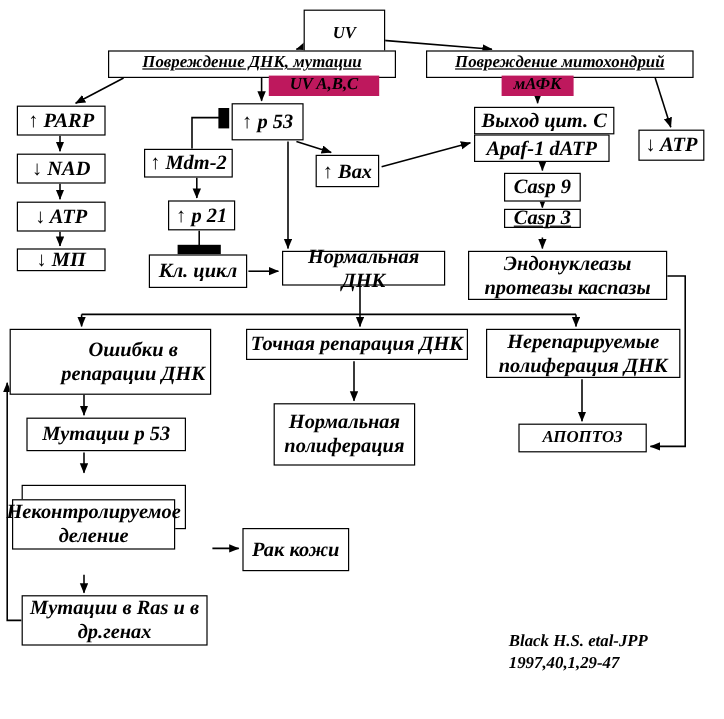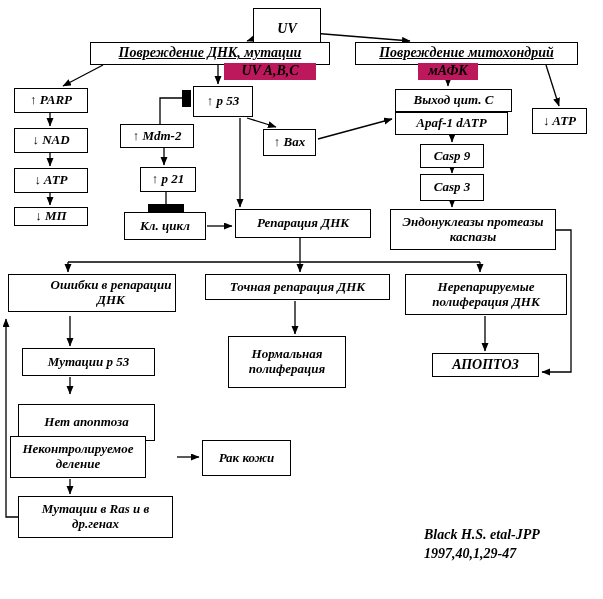--- a/index.html
+++ b/index.html
@@ -20,21 +20,21 @@
   .node {
     position: absolute;
     border: 1px solid #000;
     background: #fff;
     display: flex;
     align-items: center;
     justify-content: center;
     text-align: center;
     font-style: italic;
     font-weight: bold;
-    font-size: 13px;
+    font-size: 17px;
     line-height: 1.15;
     color: #000;
     padding: 1px 3px;
   }
   .node.big { font-size: 14px; }
   .node.u { text-decoration: underline; }
   .flabel {
     position: absolute;
     font-style: italic;
     font-weight: bold;
@@ -128,36 +128,36 @@
 
   <div class="node" style="left:193px;top:86px;width:60px;height:31px;">↑ p 53</div>
   <div class="node" style="left:120px;top:124px;width:74px;height:24px;">↑ Mdm-2</div>
   <div class="node" style="left:140px;top:167px;width:56px;height:25px;">↑ p 21</div>
   <div class="node" style="left:263px;top:129px;width:53px;height:27px;">↑ Bax</div>
 
   <div class="node" style="left:395px;top:89px;width:117px;height:23px;">Выход цит. С</div>
   <div class="node" style="left:395px;top:112px;width:113px;height:23px;">Apaf-1 dATP</div>
   <div class="node" style="left:532px;top:108px;width:55px;height:26px;">↓ ATP</div>
   <div class="node" style="left:420px;top:144px;width:64px;height:24px;">Casp 9</div>
-  <div class="node" style="left:420px;top:174px;width:64px;height:27px;">Casp 3</div>
+  <div class="node" style="left:420px;top:174px;width:64px;height:16px;text-decoration:underline;">Casp 3</div>
 
   <div class="node" style="left:124px;top:212px;width:82px;height:28px;">Кл. цикл</div>
-  <div class="node" style="left:235px;top:209px;width:136px;height:29px;">Репарация ДНК</div>
+  <div class="node" style="left:235px;top:209px;width:136px;height:29px;">Нормальная ДНК</div>
   <div class="node" style="left:390px;top:209px;width:166px;height:41px;">Эндонуклеазы протеазы каспазы</div>
 
-  <div class="node" style="left:8px;top:274px;width:168px;height:38px;padding-left:41px;">Ошибки в репарации ДНК</div>
+  <div class="node" style="left:8px;top:274px;width:168px;height:55px;padding-left:41px;">Ошибки в репарации ДНК</div>
   <div class="node" style="left:205px;top:274px;width:185px;height:26px;">Точная репарация ДНК</div>
   <div class="node" style="left:405px;top:274px;width:162px;height:41px;">Нерепарируемые полиферация ДНК</div>
 
   <div class="node" style="left:22px;top:348px;width:133px;height:28px;">Мутации p 53</div>
   <div class="node" style="left:228px;top:336px;width:118px;height:52px;">Нормальная полиферация</div>
   <div class="node big" style="left:432px;top:353px;width:107px;height:24px;text-align:right;">АПОПТОЗ</div>
 
   <div class="node" style="left:18px;top:404px;width:137px;height:37px;">Нет апоптоза</div>
-  <div class="node" style="left:10px;top:436px;width:136px;height:42px;">Неконтролируемое деление</div>
+  <div class="node" style="left:10px;top:416px;width:136px;height:42px;">Неконтролируемое деление</div>
   <div class="node" style="left:202px;top:440px;width:89px;height:36px;">Рак кожи</div>
   <div class="node" style="left:18px;top:496px;width:155px;height:42px;">Мутации в Ras и в др.генах</div>
 
   <div id="citation">
     <div>Black H.S. etal-JPP</div>
     <div>1997,40,1,29-47</div>
   </div>
 
 </div>
 

